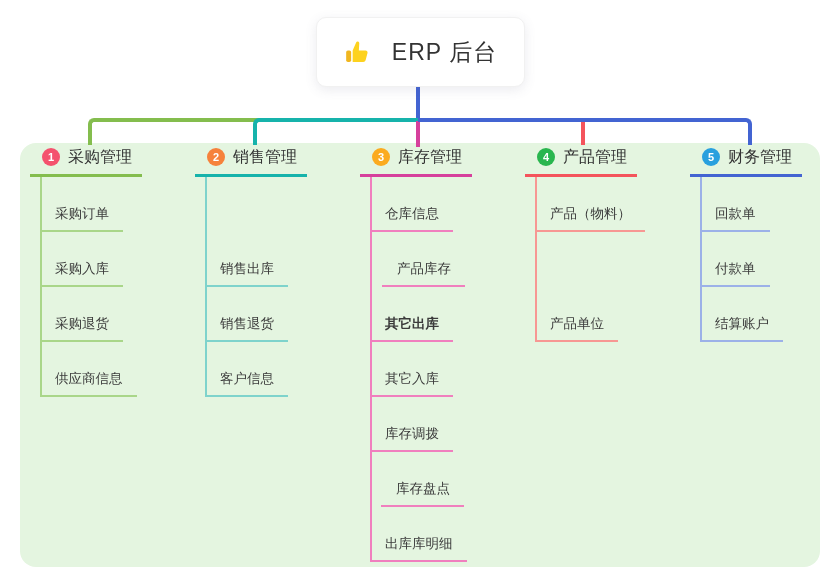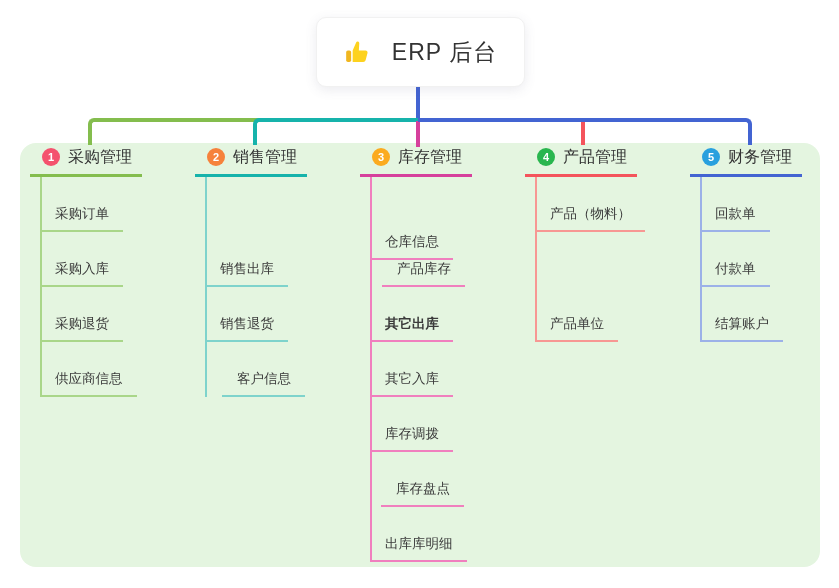--- a/index.html
+++ b/index.html
@@ -65,28 +65,28 @@
     <div class="sub-item" style="left: 40px; top: 312px; border-bottom-color: rgb(169, 214, 137);">采购退货</div>
     <div class="sub-item" style="left: 40px; top: 367px; border-bottom-color: rgb(169, 214, 137); text-align: center;">供应商信息</div>
     <div class="conn" style="left: 253px; top: 118px; width: 169px; height: 27px; border-top: 4px solid rgb(22, 179, 171); border-left: 4px solid rgb(22, 179, 171); border-top-left-radius: 6px;"></div>
     <div class="branch-title" style="left: 195px; border-bottom-color: rgb(22, 179, 171);">
       <span class="badge" style="background: rgb(246, 130, 59);">2</span>
       <span class="branch-label">销售管理</span>
     </div>
     <div class="vline" style="left: 205px; top: 177px; height: 220px; background: rgb(126, 211, 204);"></div>
     <div class="sub-item" style="left: 205px; top: 257px; border-bottom-color: rgb(126, 211, 204);">销售出库</div>
     <div class="sub-item" style="left: 205px; top: 312px; border-bottom-color: rgb(126, 211, 204);">销售退货</div>
-    <div class="sub-item" style="left: 222px; top: 367px; border-bottom-color: rgb(126, 211, 204);">客户信息</div>
+    <div class="sub-item" style="left: 205px; top: 367px; border-bottom-color: rgb(126, 211, 204);">客户信息</div>
     <div class="conn" style="left: 416px; top: 121px; width: 4px; height: 26px; background: rgb(214, 64, 156);"></div>
     <div class="branch-title" style="left: 360px; border-bottom-color: rgb(214, 64, 156);">
       <span class="badge" style="background: rgb(251, 171, 31);">3</span>
       <span class="branch-label">库存管理</span>
     </div>
     <div class="vline" style="left: 370px; top: 177px; height: 385px; background: rgb(240, 127, 190);"></div>
-    <div class="sub-item" style="left: 370px; top: 202px; border-bottom-color: rgb(240, 127, 190); margin-top: 28px;">仓库信息</div>
+    <div class="sub-item" style="left: 370px; top: 202px; border-bottom-color: rgb(240, 127, 190);">仓库信息</div>
     <div class="sub-item" style="left: 370px; top: 257px; border-bottom-color: rgb(240, 127, 190); margin-left: 12px;">产品库存</div>
     <div class="sub-item" style="left: 370px; top: 312px; border-bottom-color: rgb(240, 127, 190); font-weight: bold;">其它出库</div>
     <div class="sub-item" style="left: 370px; top: 367px; border-bottom-color: rgb(240, 127, 190);">其它入库</div>
     <div class="sub-item" style="left: 370px; top: 422px; border-bottom-color: rgb(240, 127, 190);">库存调拨</div>
     <div class="sub-item" style="left: 370px; top: 477px; border-bottom-color: rgb(240, 127, 190); margin-left: 11px;">库存盘点</div>
     <div class="sub-item" style="left: 370px; top: 532px; border-bottom-color: rgb(240, 127, 190);">出库库明细</div>
     <div class="conn" style="left: 581px; top: 121px; width: 4px; height: 24px; background: rgb(244, 84, 92);"></div>
     <div class="branch-title" style="left: 525px; border-bottom-color: rgb(244, 84, 92);">
       <span class="badge" style="background: rgb(41, 182, 78);">4</span>
       <span class="branch-label">产品管理</span>

